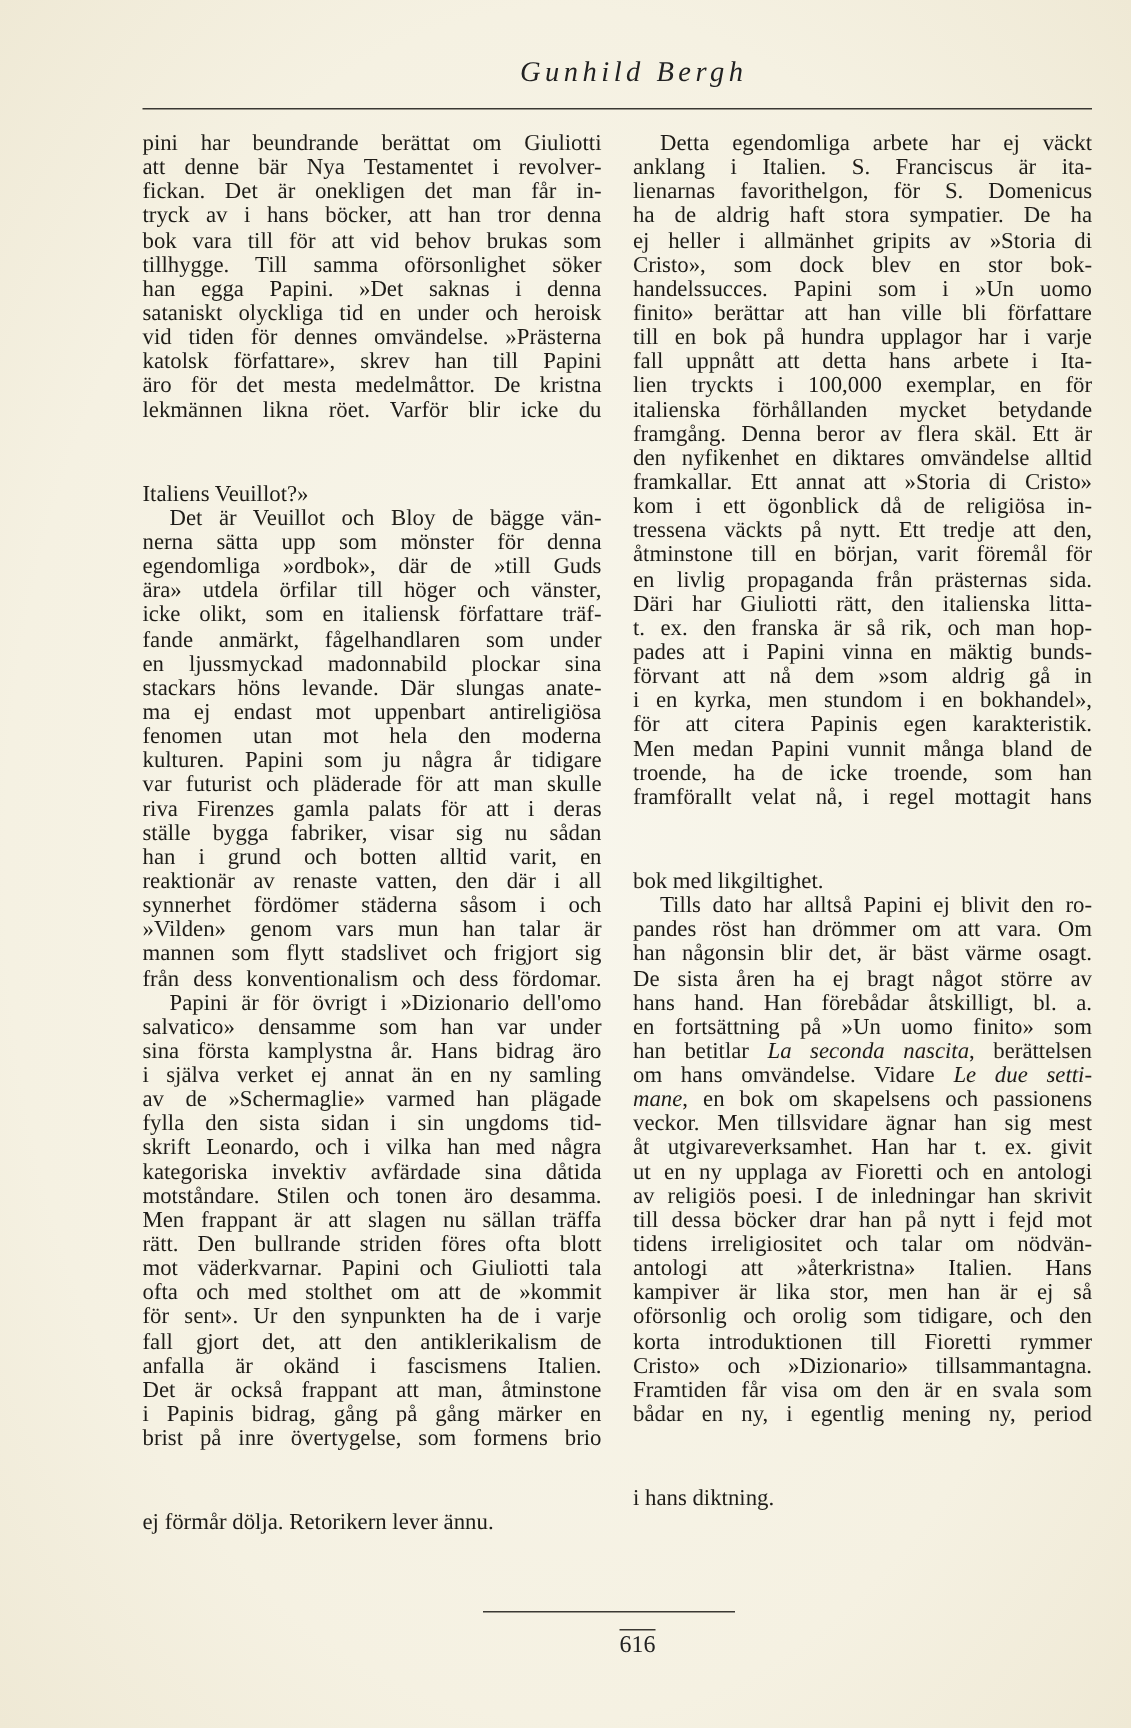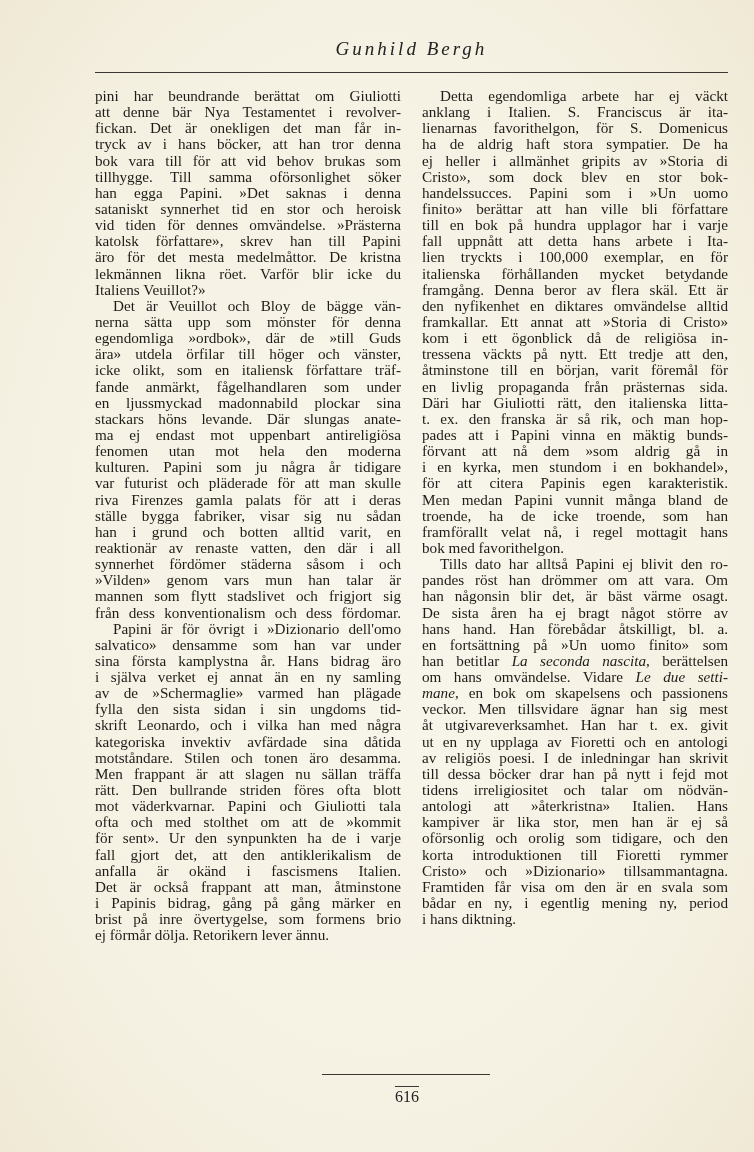--- a/index.html
+++ b/index.html
@@ -9,21 +9,21 @@
     position: relative;
     overflow: hidden;
     font-family: "Liberation Serif", "DejaVu Serif", serif;
     color: #1e1c18;
   }
   .page {
     position: absolute; left: 0; top: 0; width: 754px; height: 1152px;
     background: radial-gradient(ellipse at 50% 50%, #f8f6ec 0%, #f5f1e2 70%, #efe9d5 100%);
   }
   .running-head {
-    position: absolute; left: 95px; width: 633px; top: 38px;
+    position: absolute; left: 106px; width: 633px; top: 38px;
     text-align: center;
     font-style: italic;
     font-size: 19px;
     letter-spacing: 3px;
     color: #222;
   }
   .head-rule {
     position: absolute; left: 95px; width: 633px; top: 72px;
     height: 0; border-top: 1.4px solid #3a3833;
   }
@@ -37,30 +37,30 @@
   .col-left { left: 95px; width: 306px; }
   .col-right { left: 422px; width: 306px; }
   .line {
     display: block;
     white-space: nowrap;
     text-align: justify;
     text-align-last: justify;
     height: 16.15px;
     overflow: visible;
   }
-  .line.last { text-align-last: left; }
+  .line.last { text-align-last: left; margin-top: 40px; }
   .line.indent { padding-left: 18px; }
   .it { font-style: italic; }
   .foot-rule {
     position: absolute; left: 322px; width: 168px; top: 1074px;
     border-top: 1.2px solid #3a3833;
   }
   .page-number {
     position: absolute; left: 377px; width: 60px; top: 1088px;
-    text-align: center;
+    text-align: right;
     font-size: 16px;
     color: #222;
   }
   .page-number span {
     border-top: 1px solid #3a3833;
     padding-top: 1px;
   }
 </style>
 </head>
 <body>
@@ -70,21 +70,21 @@
   <div class="head-rule"></div>
 
   <div class="col col-left" id="col-left">
       <span class="line">pini har beundrande berättat om Giuliotti</span>
       <span class="line">att denne bär Nya Testamentet i revolver-</span>
       <span class="line">fickan. Det är onekligen det man får in-</span>
       <span class="line">tryck av i hans böcker, att han tror denna</span>
       <span class="line">bok vara till för att vid behov brukas som</span>
       <span class="line">tillhygge. Till samma oförsonlighet söker</span>
       <span class="line">han egga Papini. »Det saknas i denna</span>
-      <span class="line">sataniskt synnerhet tid en stor och heroisk</span>
+      <span class="line">sataniskt olyckliga tid en under och heroisk</span>
       <span class="line">vid tiden för dennes omvändelse. »Prästerna</span>
       <span class="line">katolsk författare», skrev han till Papini</span>
       <span class="line">äro för det mesta medelmåttor. De kristna</span>
       <span class="line">lekmännen likna röet. Varför blir icke du</span>
       <span class="line last">Italiens Veuillot?»</span>
       <span class="line indent">Det är Veuillot och Bloy de bägge vän-</span>
       <span class="line">nerna sätta upp som mönster för denna</span>
       <span class="line">egendomliga »ordbok», där de »till Guds</span>
       <span class="line">ära» utdela örfilar till höger och vänster,</span>
       <span class="line">icke olikt, som en italiensk författare träf-</span>
@@ -146,21 +146,21 @@
       <span class="line">en livlig propaganda från prästernas sida.</span>
       <span class="line">Däri har Giuliotti rätt, den italienska litta-</span>
       <span class="line">t. ex. den franska är så rik, och man hop-</span>
       <span class="line">pades att i Papini vinna en mäktig bunds-</span>
       <span class="line">förvant att nå dem »som aldrig gå in</span>
       <span class="line">i en kyrka, men stundom i en bokhandel»,</span>
       <span class="line">för att citera Papinis egen karakteristik.</span>
       <span class="line">Men medan Papini vunnit många bland de</span>
       <span class="line">troende, ha de icke troende, som han</span>
       <span class="line">framförallt velat nå, i regel mottagit hans</span>
-      <span class="line last">bok med favorithelgon.</span>
+      <span class="line last">bok med likgiltighet.</span>
       <span class="line indent">Tills dato har alltså Papini ej blivit den ro-</span>
       <span class="line">pandes röst han drömmer om att vara. Om</span>
       <span class="line">han någonsin blir det, är bäst värme osagt.</span>
       <span class="line">De sista åren ha ej bragt något större av</span>
       <span class="line">hans hand. Han förebådar åtskilligt, bl. a.</span>
       <span class="line">en fortsättning på »Un uomo finito» som</span>
       <span class="line">han betitlar <span class="it">La seconda nascita</span>, berättelsen</span>
       <span class="line">om hans omvändelse. Vidare <span class="it">Le due setti-</span></span>
       <span class="line"><span class="it">mane</span>, en bok om skapelsens och passionens</span>
       <span class="line">veckor. Men tillsvidare ägnar han sig mest</span>

